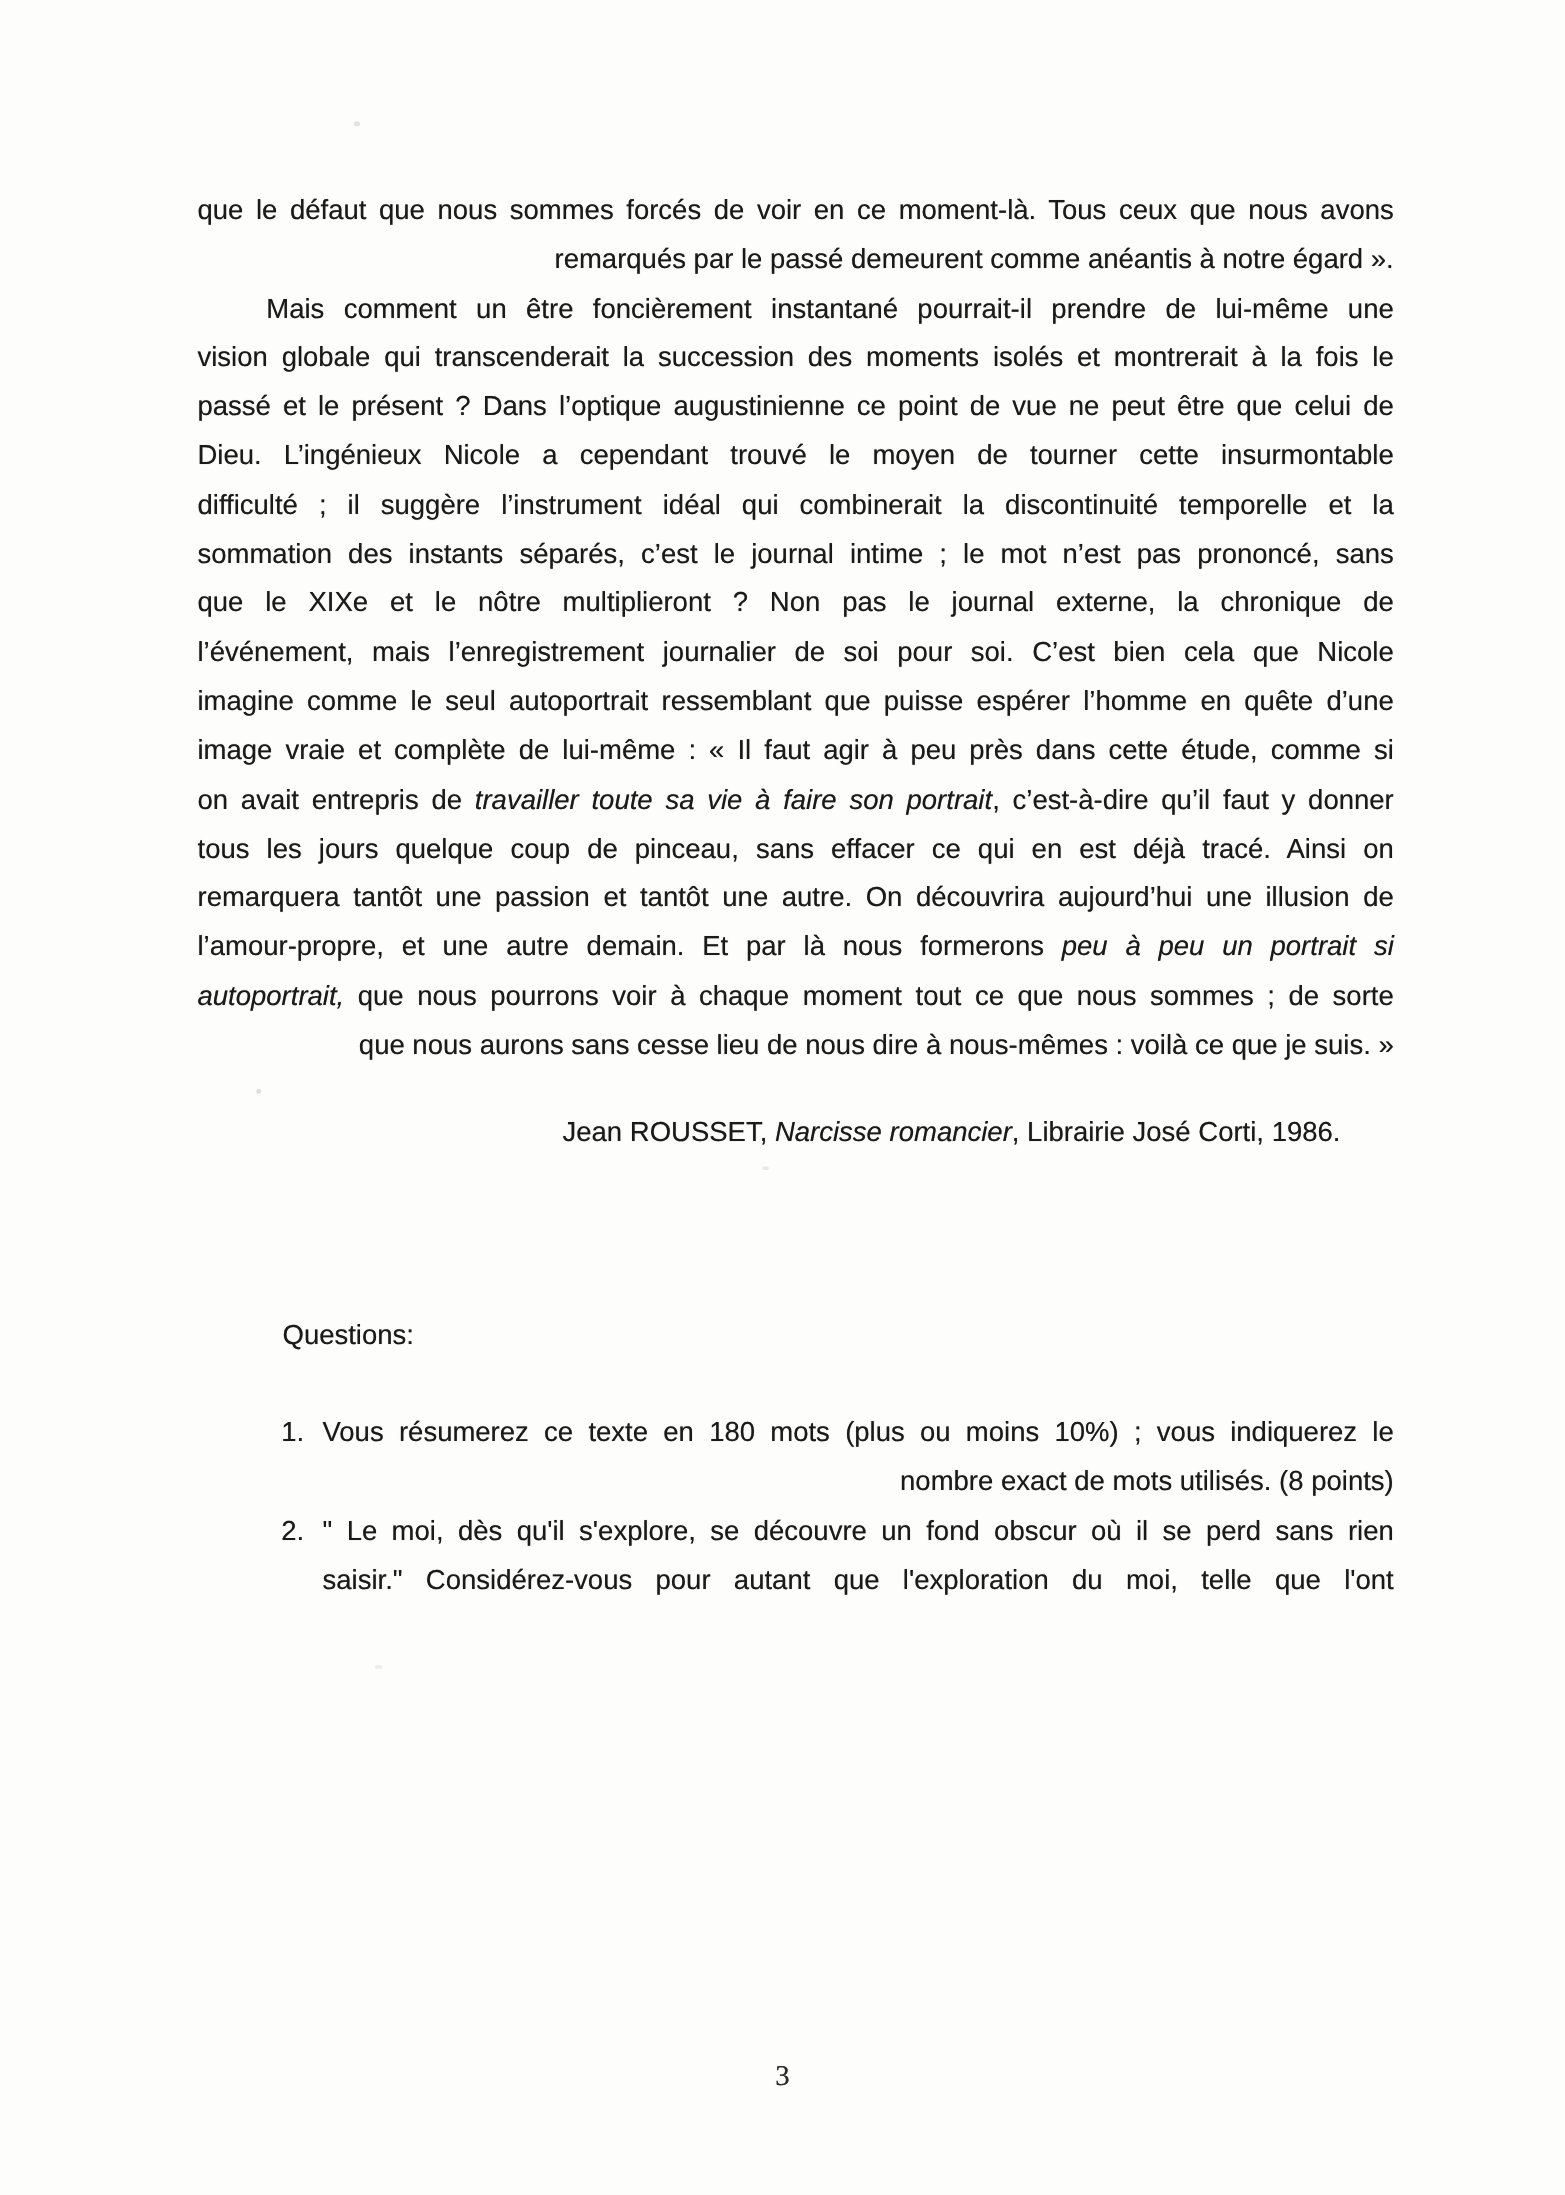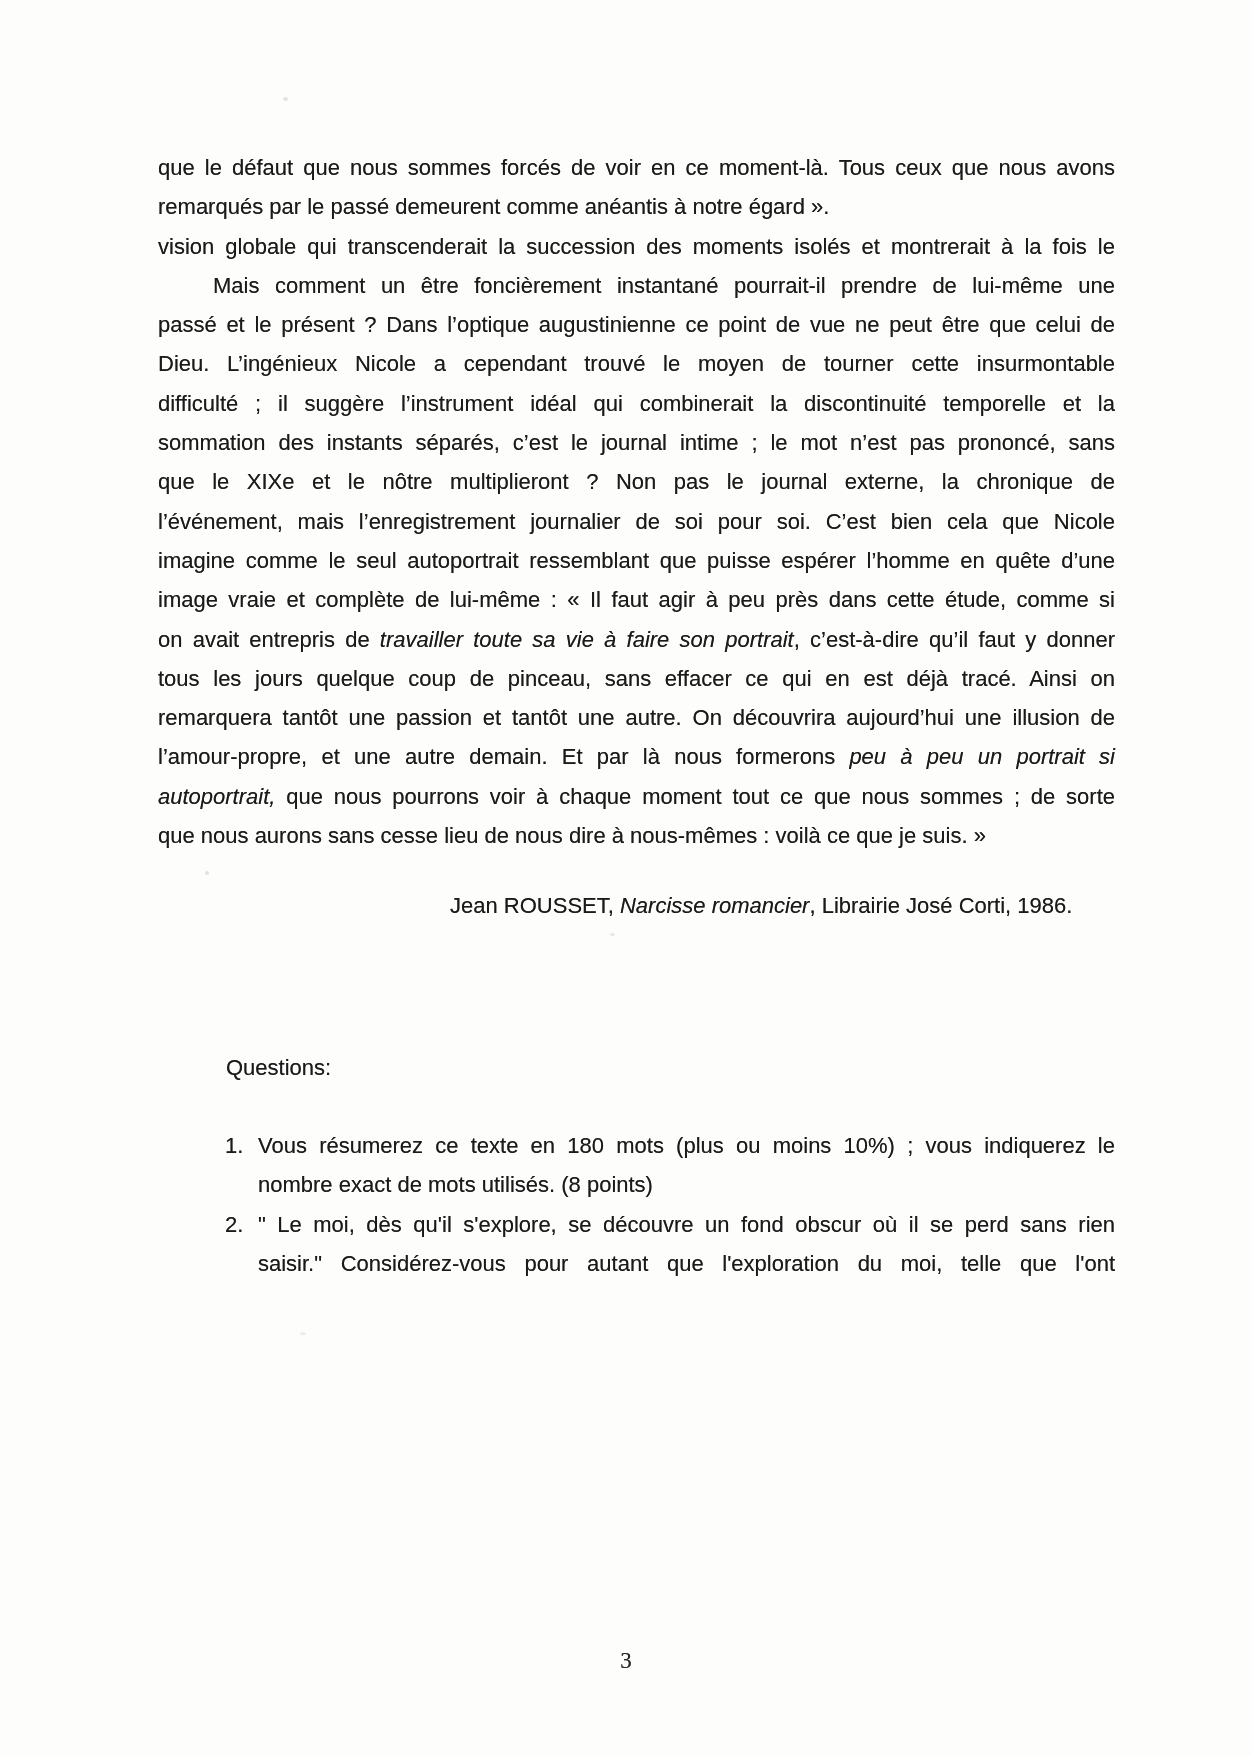--- a/index.html
+++ b/index.html
@@ -17,21 +17,21 @@
     text-decoration: underline;
   }
   .body-text {
     position: absolute;
     left: 158px;
     top: 148px;
     width: 957px;
   }
   .line { min-height: 39.3px; }
   .line.j { text-align: justify; text-align-last: justify; }
-  .line.l { text-align: left; }
+  .line.l { text-align: right; }
   .line.ind { padding-left: 55px; }
   .citation {
     position: absolute;
     left: 450px;
     top: 886px;
     white-space: nowrap;
   }
   .questions-heading {
     position: absolute;
     left: 226px;
@@ -69,22 +69,22 @@
 
 <div class="page">
   <div class="speck s1"></div>
   <div class="speck s2"></div>
   <div class="speck s3"></div>
   <div class="speck s4"></div>
 
   <div class="body-text" id="body-lines">
       <div class="line j"><span>que le défaut que nous sommes forcés de voir en ce moment-là. Tous ceux que nous avons</span></div>
       <div class="line l"><span>remarqués par le passé demeurent comme anéantis à notre égard ».</span></div>
+      <div class="line j ind"><span>Mais comment un être foncièrement instantané pourrait-il prendre de lui-même une</span></div>
       <div class="line j"><span>vision globale qui transcenderait la succession des moments isolés et montrerait à la fois le</span></div>
-      <div class="line j ind"><span>Mais comment un être foncièrement instantané pourrait-il prendre de lui-même une</span></div>
       <div class="line j"><span>passé et le présent ? Dans l’optique augustinienne ce point de vue ne peut être que celui de</span></div>
       <div class="line j"><span>Dieu. L’ingénieux Nicole a cependant trouvé le moyen de tourner cette insurmontable</span></div>
       <div class="line j"><span>difficulté ; il suggère l’instrument idéal qui combinerait la discontinuité temporelle et la</span></div>
       <div class="line j"><span>sommation des instants séparés, c’est le journal intime ; le mot n’est pas prononcé, sans</span></div>
       <div class="line j"><span>que le XIXe et le nôtre multiplieront ? Non pas le journal externe, la chronique de</span></div>
       <div class="line j"><span>l’événement, mais l’enregistrement journalier de soi pour soi. C’est bien cela que Nicole</span></div>
       <div class="line j"><span>imagine comme le seul autoportrait ressemblant que puisse espérer l’homme en quête d’une</span></div>
       <div class="line j"><span>image vraie et complète de lui-même : « Il faut agir à peu près dans cette étude, comme si</span></div>
       <div class="line j"><span>on avait entrepris de </span><i>travailler toute sa vie à faire son portrait</i><span>, c’est-à-dire qu’il faut y donner</span></div>
       <div class="line j"><span>tous les jours quelque coup de pinceau, sans effacer ce qui en est déjà tracé. Ainsi on</span></div>

